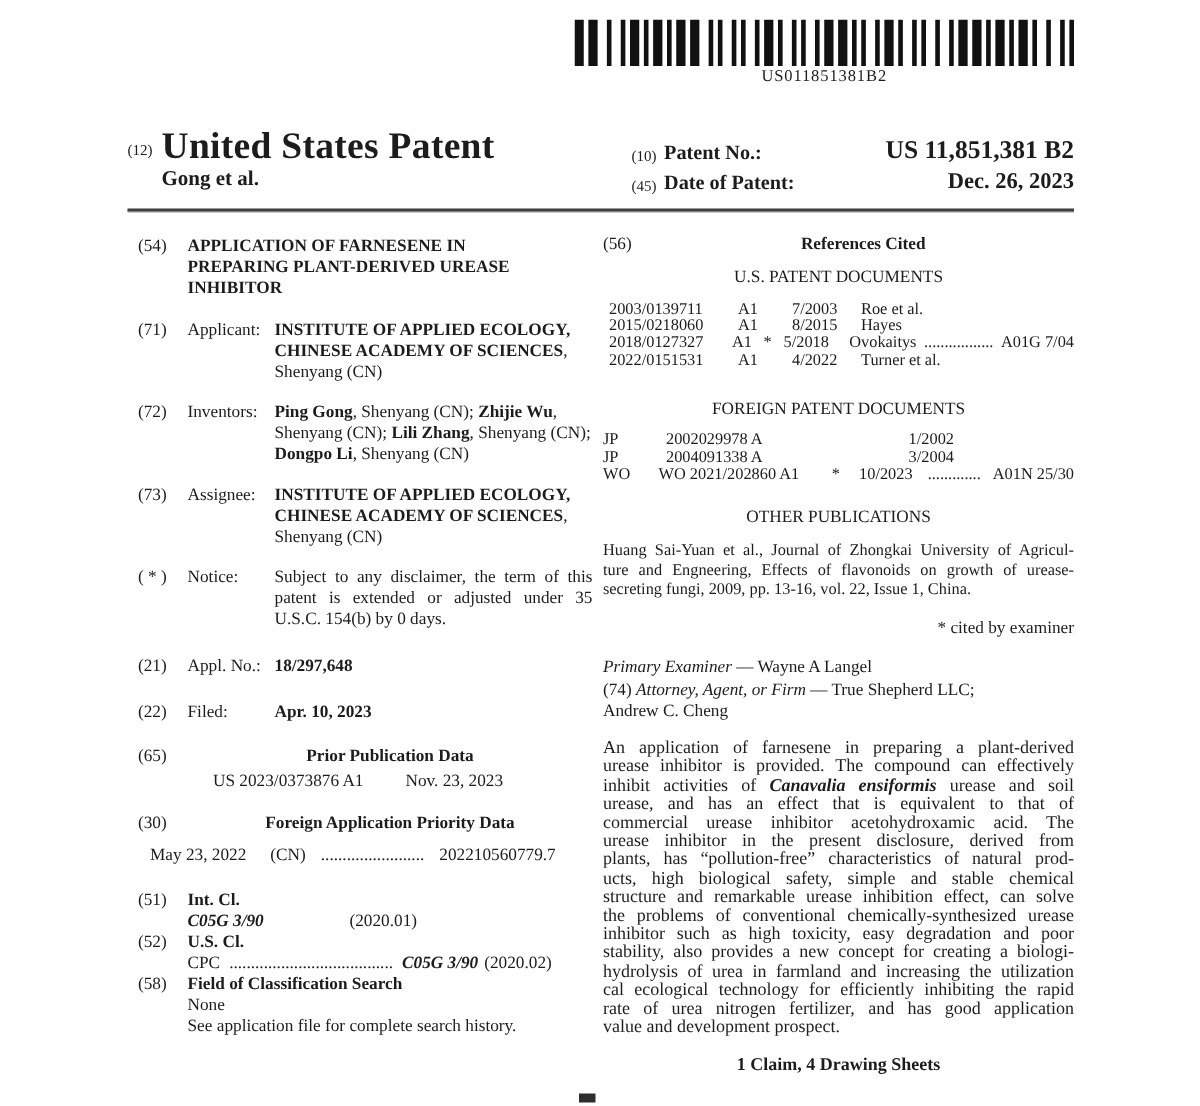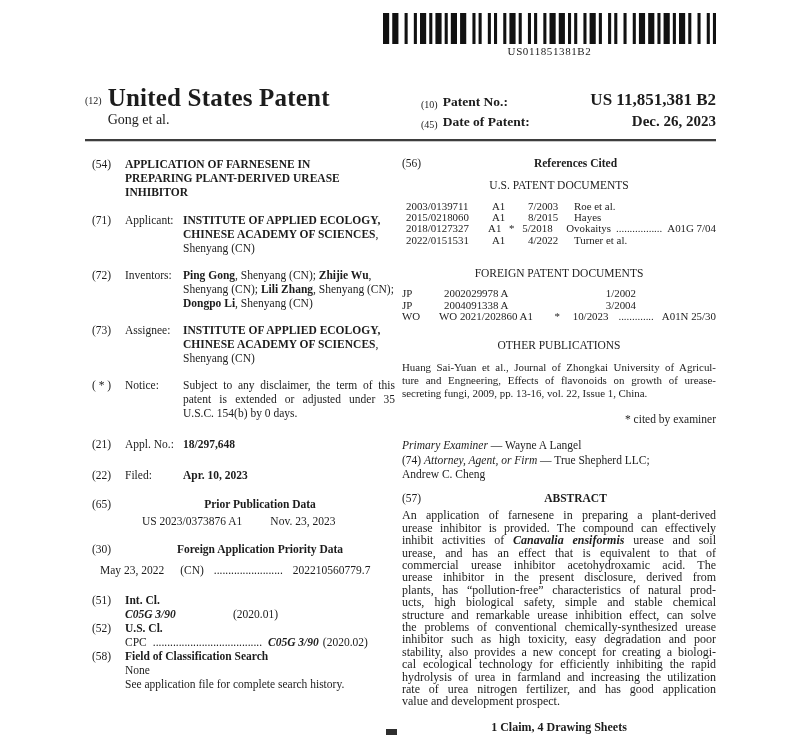--- a/index.html
+++ b/index.html
@@ -9,21 +9,21 @@
     overflow:hidden;
   }
   .barcode-wrap{position:absolute;left:383px;top:13px;width:333px;text-align:center;}
   .barcode-wrap svg{display:block;}
   .barcode-text{font-size:11px;letter-spacing:.6px;margin-top:1px;}
 
   .hdr{position:absolute;left:85px;top:84px;width:631px;display:flex;justify-content:space-between;}
   .hdr-left{display:flex;}
   .tagsmall{font-size:10px;padding-top:11px;margin-right:6px;flex:none;}
   .ustitle{font-size:25px;font-weight:bold;line-height:27px;letter-spacing:.2px;}
-  .author{font-size:14px;font-weight:normal;margin-top:1px;}
+  .author{font-size:14px;font-weight:bold;margin-top:1px;}
   .hdr-right{width:295px;padding-top:6px;}
   .hr-row{display:flex;align-items:flex-end;font-size:13.5px;font-weight:bold;margin-bottom:3px;}
   .hr-row .tagsmall2{font-size:10px;font-weight:normal;margin-right:5px;}
   .hr-row .val1{margin-left:auto;font-size:17px;}
   .hr-row .val2{margin-left:auto;font-size:15px;}
 
   .rule{position:absolute;left:85px;top:139px;width:631px;height:2px;background:#3d3d3d;box-shadow:0 1px 0 #c9c9c9;}
 
   .colL{position:absolute;left:92px;top:157px;width:303px;font-size:11.5px;line-height:14px;}
   .colR{position:absolute;left:402px;top:157px;width:314px;font-size:11.5px;line-height:13.4px;}
@@ -346,40 +346,36 @@
     <div class="jl">ture and Engneering, Effects of flavonoids on growth of urease-</div>
     <div>secreting fungi, 2009, pp. 13-16, vol. 22, Issue 1, China.</div>
   </div>
 
   <div class="cited">* cited by examiner</div>
 
   <div class="examiner"><span style="font-style: italic;">Primary Examiner</span><span> — Wayne A Langel</span></div>
   <div><span>(74) </span><span style="font-style: italic;">Attorney, Agent, or Firm</span><span> — True Shepherd LLC;</span></div>
   <div class="attline2">Andrew C. Cheng</div>
 
-  <div class="sec" style="margin-bottom:4px;">
-    <span class="tag">(57)</span>
-    <div class="headc">ABSTRACT</div>
-  </div>
 
   <div>
     <div class="absline">An application of farnesene in preparing a plant-derived</div>
     <div class="absline">urease inhibitor is provided. The compound can effectively</div>
     <div class="absline"><span>inhibit activities of </span><span style="font-style: italic; font-weight: bold;">Canavalia ensiformis</span><span> urease and soil</span></div>
     <div class="absline">urease, and has an effect that is equivalent to that of</div>
     <div class="absline">commercial urease inhibitor acetohydroxamic acid. The</div>
     <div class="absline">urease inhibitor in the present disclosure, derived from</div>
     <div class="absline">plants, has “pollution-free” characteristics of natural prod-</div>
     <div class="absline">ucts, high biological safety, simple and stable chemical</div>
     <div class="absline">structure and remarkable urease inhibition effect, can solve</div>
     <div class="absline">the problems of conventional chemically-synthesized urease</div>
     <div class="absline">inhibitor such as high toxicity, easy degradation and poor</div>
     <div class="absline">stability, also provides a new concept for creating a biologi-</div>
+    <div class="absline">hydrolysis of urea in farmland and increasing the utilization</div>
     <div class="absline">cal ecological technology for efficiently inhibiting the rapid</div>
-    <div class="absline">hydrolysis of urea in farmland and increasing the utilization</div>
     <div class="absline">rate of urea nitrogen fertilizer, and has good application</div>
     <div class="absline last">value and development prospect.</div>
   </div>
 
   <div class="claims">1 Claim, 4 Drawing Sheets</div>
 
 </div>
 
 <div class="artifact"></div>
 

